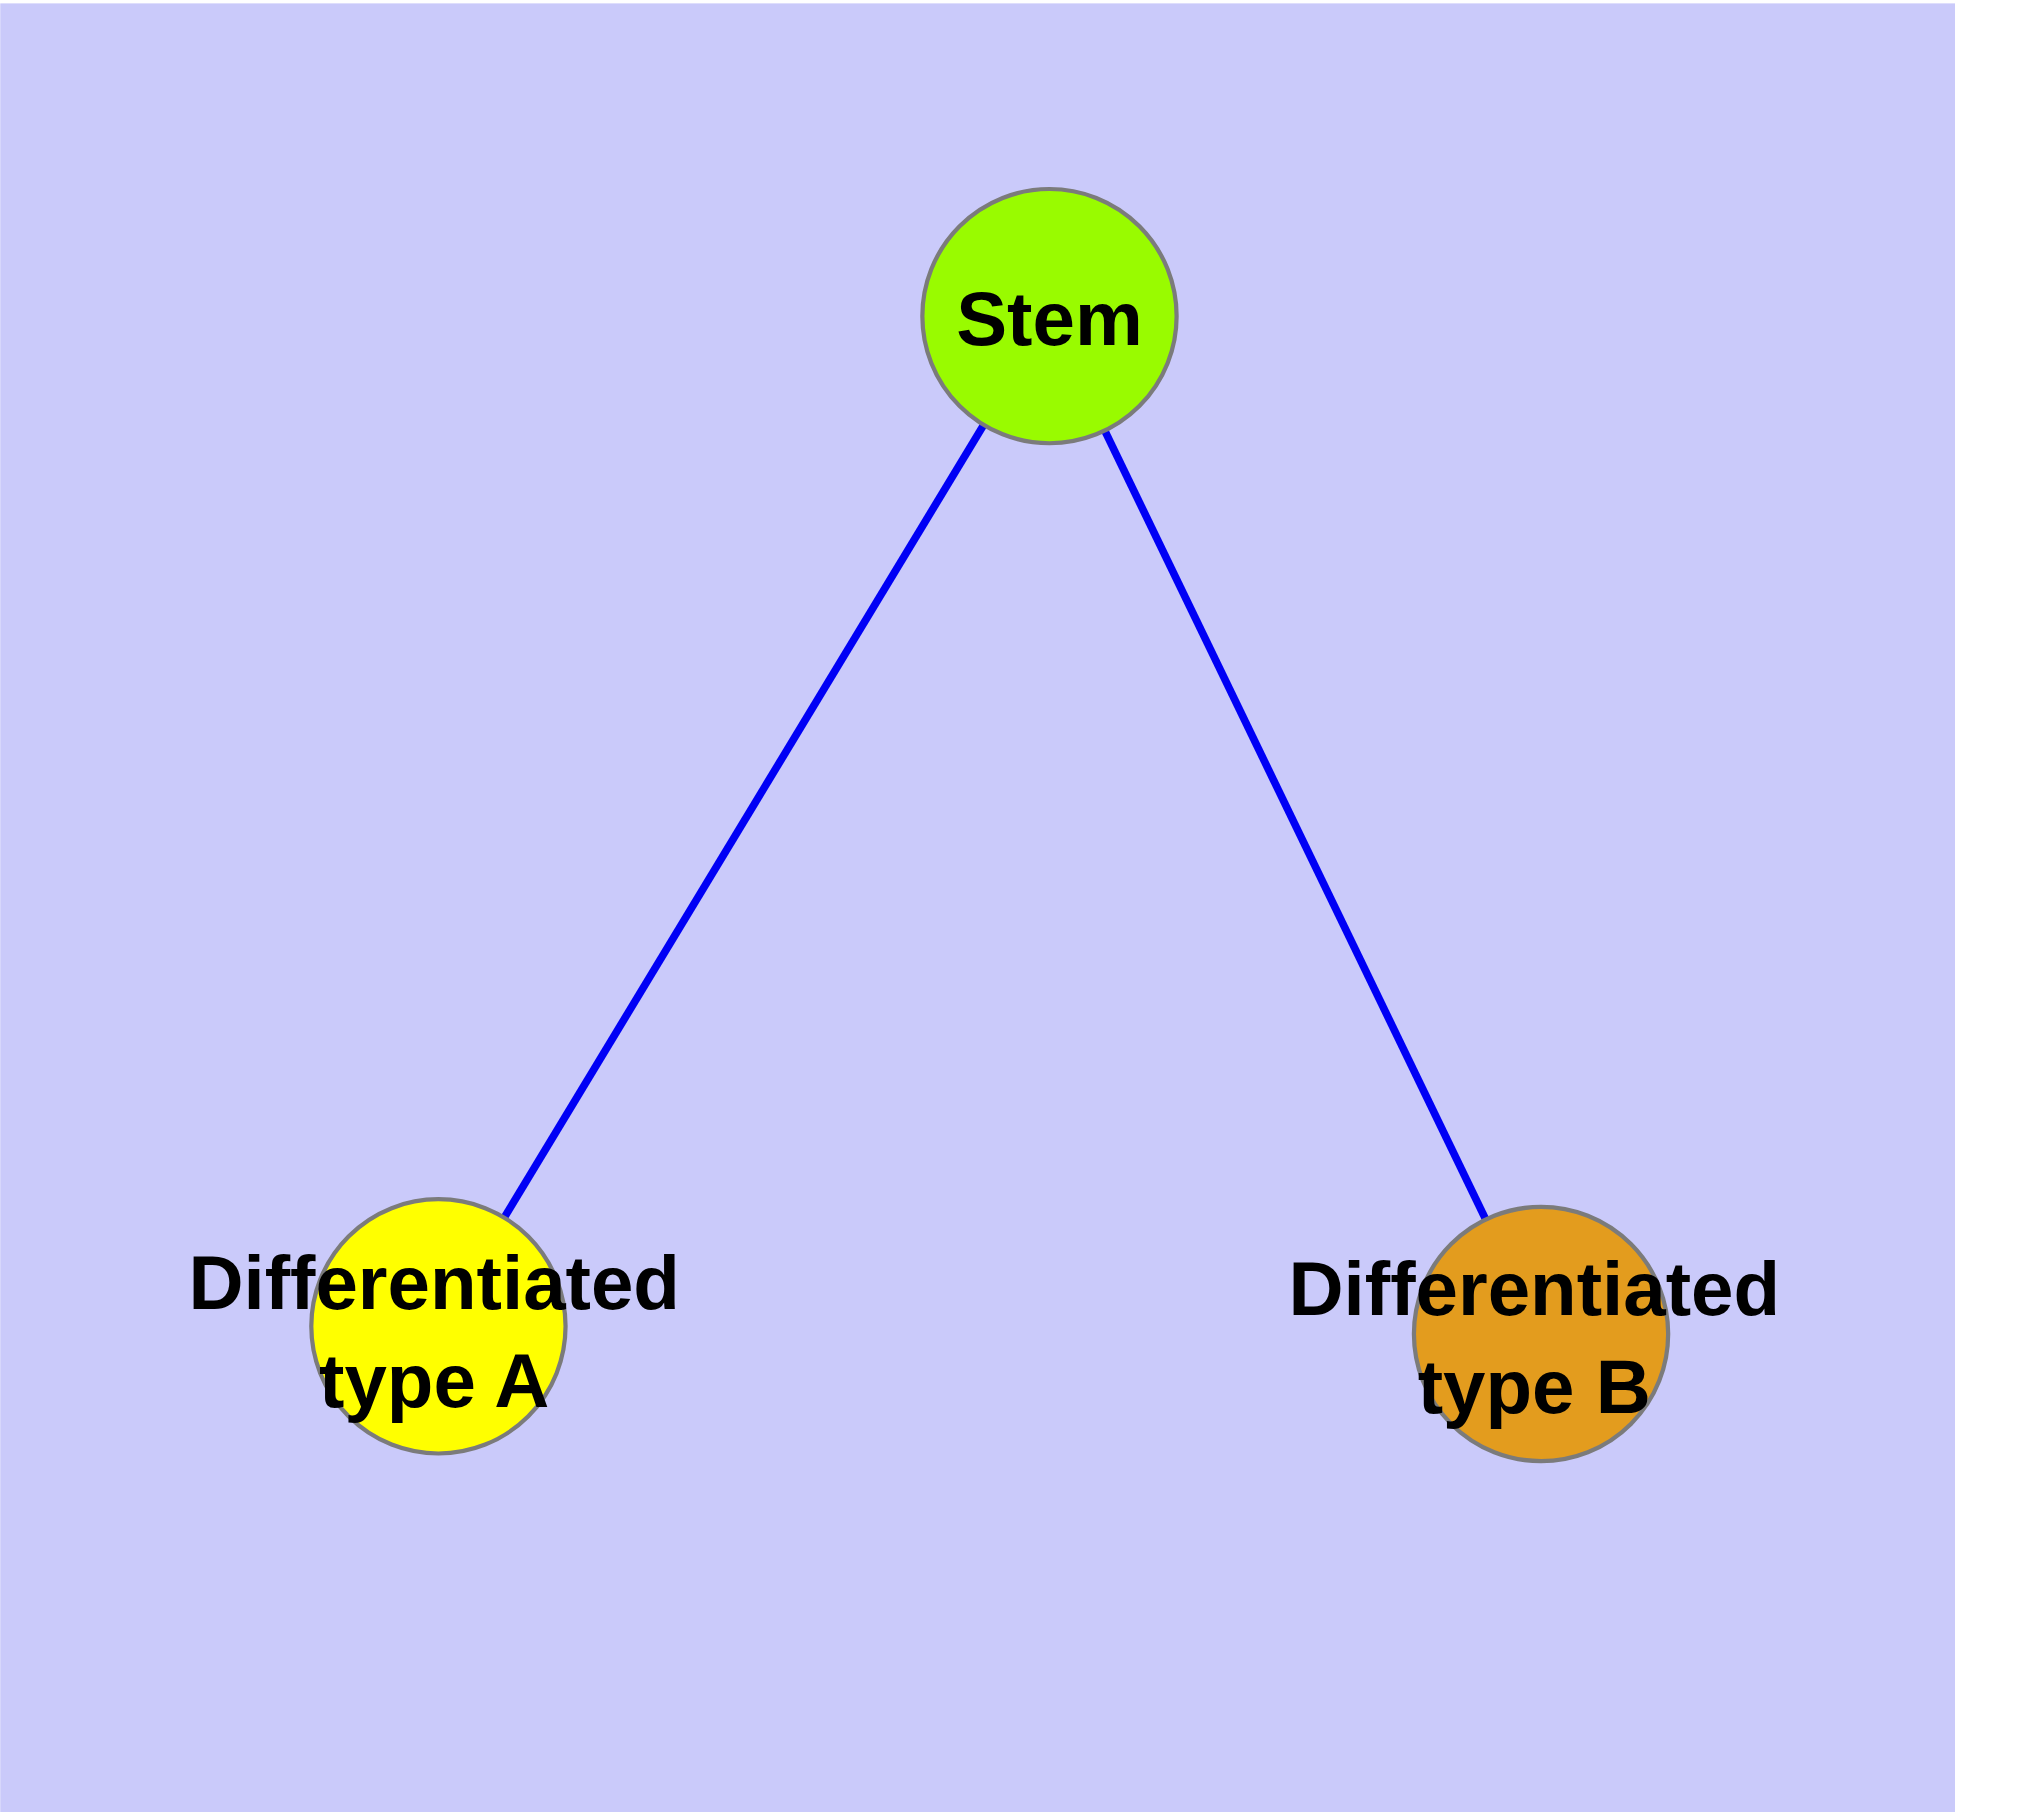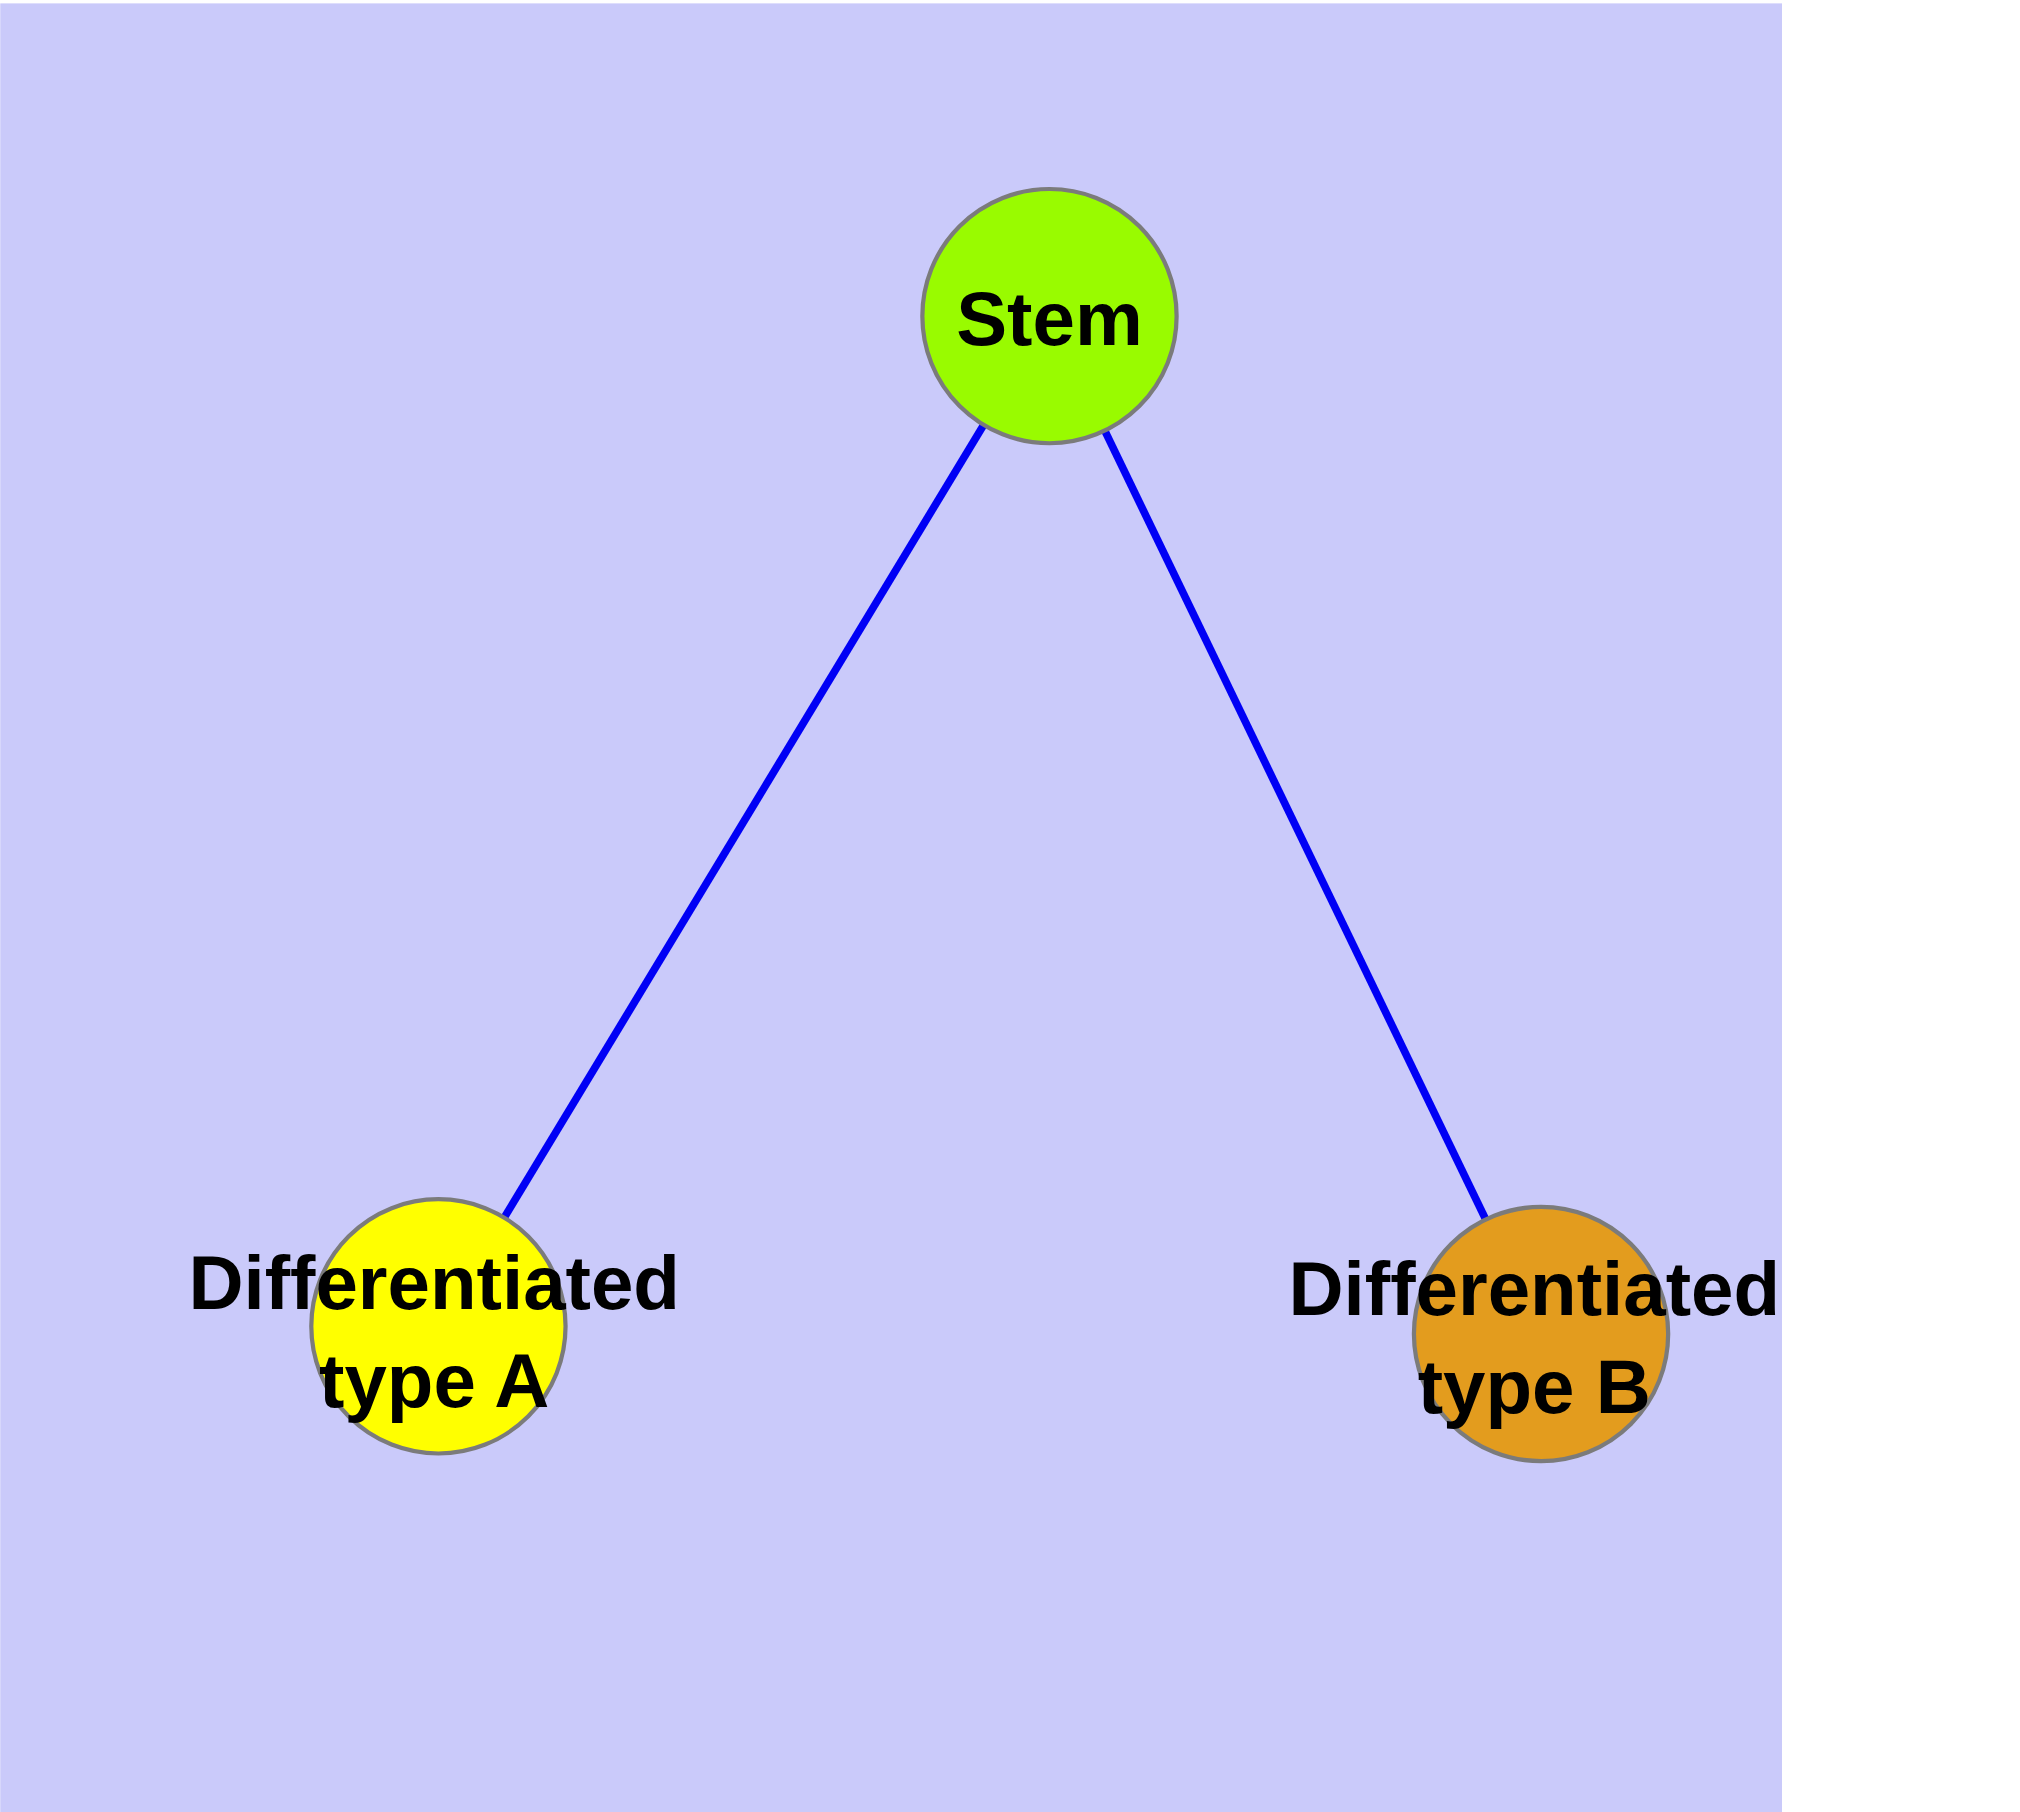--- a/index.html
+++ b/index.html
@@ -1,21 +1,21 @@
 <!DOCTYPE html>
 <html style="font-size:13.6px"><head>
 <meta charset="utf-8">
 <style>
   html, body {
     margin: 0;
     padding: 0;
     background: #ffffff;
   }
   .diagram-wrap {
-    width: 1782px;
+    width: 1955px;
     height: 1812px;
     overflow: hidden;
   }
   svg { display: block; }
   .edge {
     stroke-width: 9px;
     fill: none;
   }
   .node-circle {
     stroke-width: 5px;

